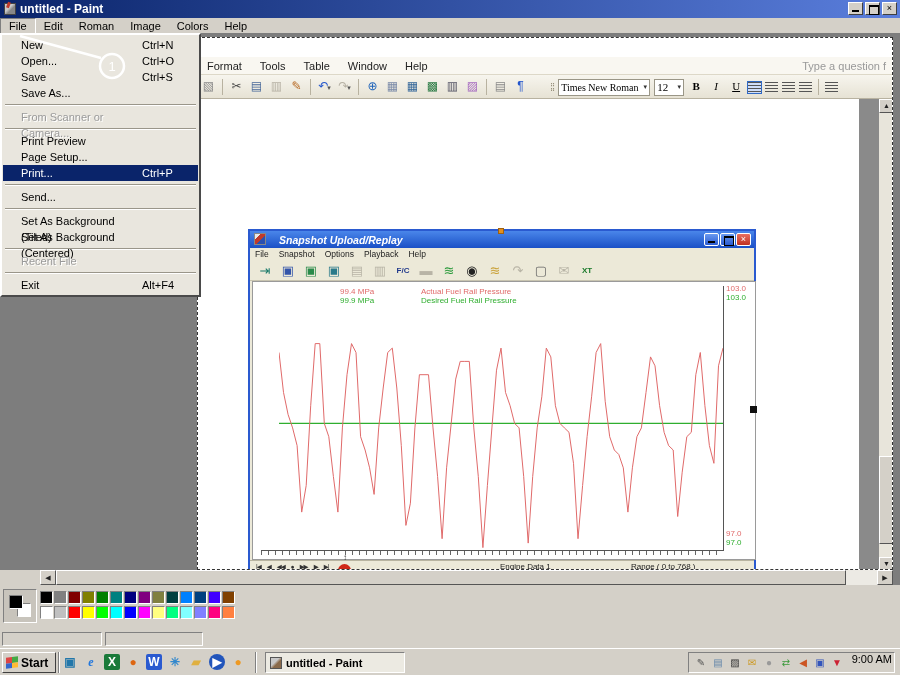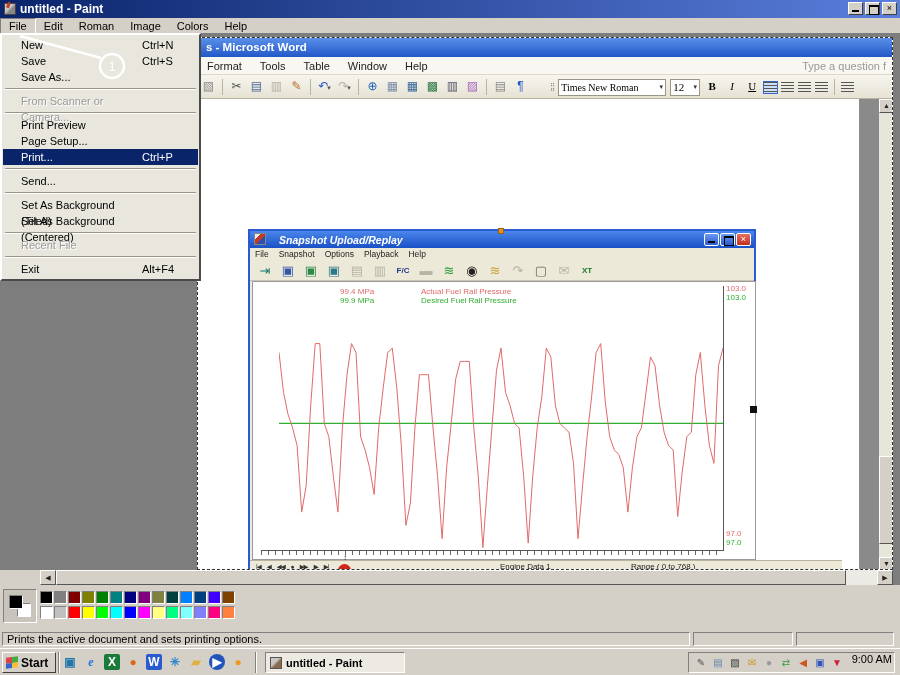--- a/index.html
+++ b/index.html
@@ -73,21 +73,21 @@
   .leg { position:absolute; font-size:8px; white-space:nowrap; }
   .axis-lab { position:absolute; font-size:8px; white-space:nowrap; }
   .c-red { color:#e06a6a; }
   .c-green { color:#2fae2f; }
   .yaxis { position:absolute; left:470px; top:4px; width:1px; height:265px; background:#555; }
   .xaxis { position:absolute; left:8px; top:268px; width:462px; height:1px; background:#555; }
   .xticks { position:absolute; left:8px; top:269px; width:462px; height:4px; background:repeating-linear-gradient(to right,#666 0 1px,transparent 1px 7px); }
   .cursor-marker { position:absolute; left:90px; top:271px; font-size:8px; color:#444; }
   #wave-svg { position:absolute; left:26px; top:4px; }
 
-  .snap-statusbar { position:absolute; left:0; top:329px; width:592px; height:12px; background:#ece9d8; border-top:1px solid #b8b4a0; display:flex; align-items:center; }
+  .snap-statusbar { position:absolute; left:0; top:329px; width:504px; height:12px; background:#ece9d8; border-top:1px solid #b8b4a0; display:flex; align-items:center; }
   .pb-btn { font-size:6.5px; color:#333; margin-left:6px; letter-spacing:-1px; }
   .rec-dome { width:13px; height:7px; background:#d02818; border-radius:13px 13px 0 0; margin-left:10px; align-self:flex-end; margin-bottom:1px; }
   .snap-status-text { font-size:8px; color:#222; position:absolute; white-space:nowrap; }
 
   .handle { position:absolute; z-index:30; }
   .handle.orange { left:300px; top:-1px; width:6px; height:6px; background:#e09020; border:1px solid #a06010; }
   .handle.black { left:552px; top:307px; width:7px; height:7px; background:#111; }
 
   
   .hscroll { left:40px; top:570px; width:853px; height:15px; background:#eceae4; }
@@ -155,23 +155,20 @@
       <span class="pmenu-item">Edit</span>
       <span class="pmenu-item">Roman</span>
       <span class="pmenu-item">Image</span>
       <span class="pmenu-item">Colors</span>
       <span class="pmenu-item">Help</span>
     </div>
 
   <div class="abs workarea">
     <div class="pasted">
 
-      <div class="abs word-titlebar">
-        <span>s - Microsoft Word</span>
-      </div>
 
       <div class="abs word-menubar" id="word-menubar">
         <span class="word-taq">Type a question f</span>
       <span class="wmenu-item">Format</span>
           <span class="wmenu-item">Tools</span>
           <span class="wmenu-item">Table</span>
           <span class="wmenu-item">Window</span>
           <span class="wmenu-item">Help</span>
         </div>
 
@@ -192,21 +189,21 @@
             <span class="wtb-ic" style="color: rgb(51, 102, 153);">▦</span>
             <span class="wtb-ic" style="color: rgb(42, 122, 68);">▩</span>
             <span class="wtb-ic" style="color: rgb(85, 85, 102);">▥</span>
             <span class="wtb-ic" style="color: rgb(166, 107, 192);">▨</span>
             <span class="tb-sep"></span>
             <span class="wtb-ic" style="color: rgb(136, 136, 136);">▤</span>
             <span class="wtb-ic" style="color: rgb(34, 85, 204);">¶</span>
           </span>
         <span class="fmt-cluster">
           <span class="tb-handle">⁞⁞</span>
-          <span class="combo" style="width:108px">
+          <span class="combo" style="width:92px">
             <span class="val" style="flex:1; font-size:10px;">Times New Roman</span>
             <span class="dd">▾</span>
           </span>
           <span class="combo" style="width:30px">
             <span class="val" style="flex:1;">12</span>
             <span class="dd">▾</span>
           </span>
           <span class="fmt-btn fmt-b">B</span>
           <span class="fmt-btn fmt-i">I</span>
           <span class="fmt-btn fmt-u">U</span>
@@ -311,20 +308,24 @@
       <span class="hs-btn" style="left:0;">◀</span>
       <span class="hs-thumb"></span>
       <span class="hs-btn" style="right:0;">▶</span>
     </div>
   </div>
 
   <div class="abs file-menu" id="file-menu">
       <div class="fm-item">
         <span class="fm-label">New</span>
         <span class="fm-short">Ctrl+N</span>
+      </div>
+      <div class="fm-item">
+        <span class="fm-label">Open...</span>
+        <span class="fm-short">Ctrl+O</span>
       </div>
       <div class="fm-item">
         <span class="fm-label">Save</span>
         <span class="fm-short">Ctrl+S</span>
       </div>
       <div class="fm-item">
         <span class="fm-label">Save As...</span>
         <span class="fm-short"></span>
       </div>
       <div class="fm-sep"></div>
@@ -410,21 +411,20 @@
         <span class="swatch" style="background: rgb(255, 255, 128);"></span>
         <span class="swatch" style="background: rgb(0, 255, 128);"></span>
         <span class="swatch" style="background: rgb(128, 255, 255);"></span>
         <span class="swatch" style="background: rgb(128, 128, 255);"></span>
         <span class="swatch" style="background: rgb(255, 0, 128);"></span>
         <span class="swatch" style="background: rgb(255, 128, 64);"></span>
       </span>
   </div>
 
   <div class="abs statusbar">
-    <span class="sb-panel sb-main">Prints the active document and sets printing options.</span>
     <span class="sb-panel sb-2"></span>
     <span class="sb-panel sb-3"></span>
   </div>
 
   <div class="abs taskbar">
     <span class="start-btn">
       <span class="start-flag">
           <i></i>
           <i></i>
           <i></i>

